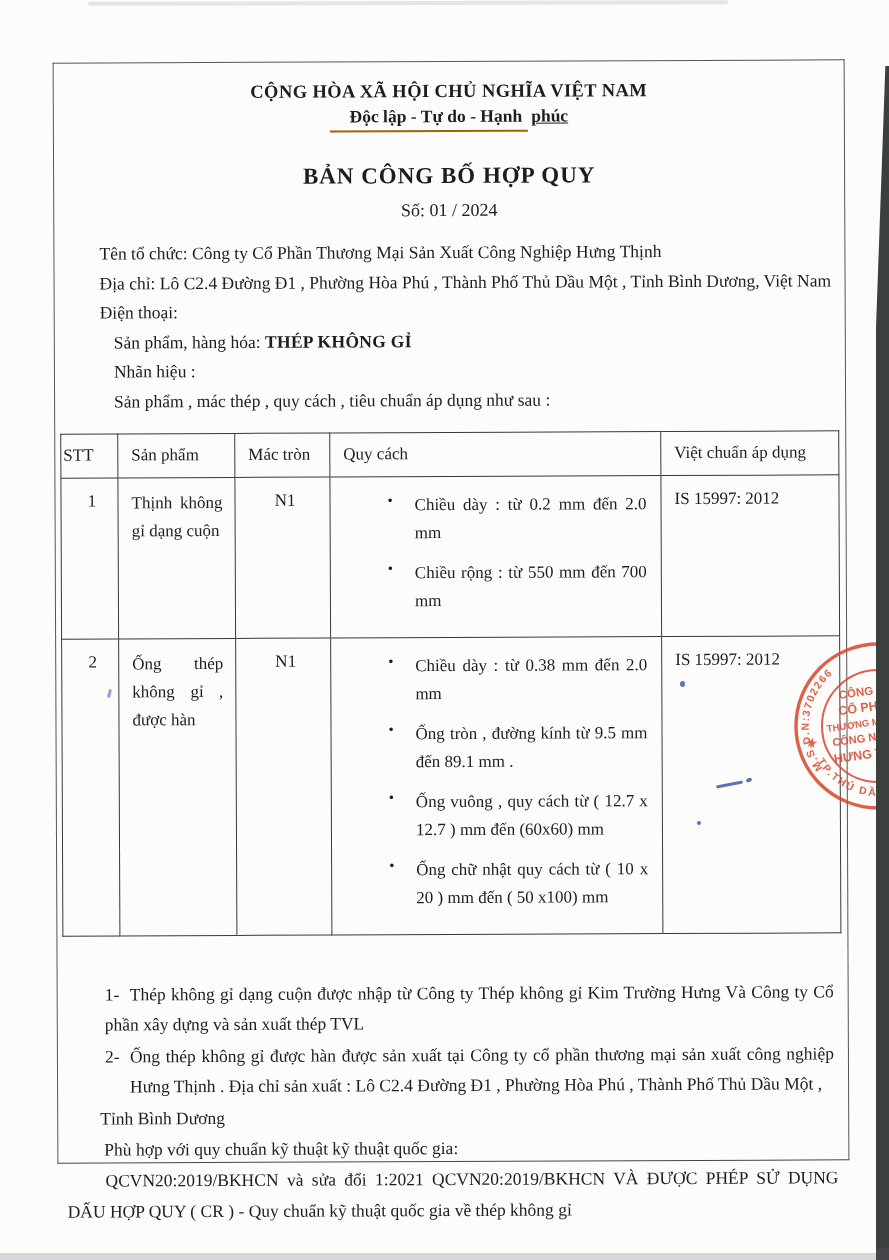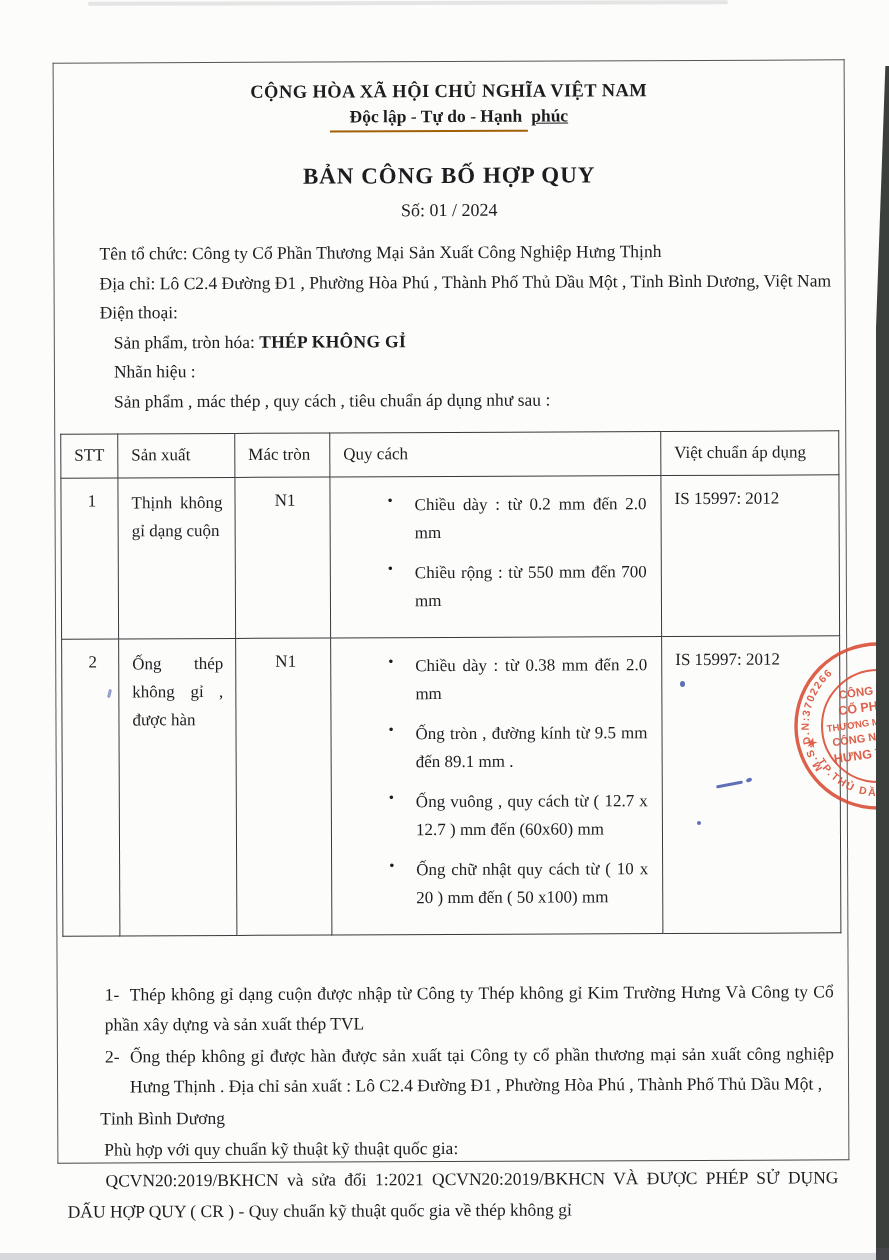--- a/index.html
+++ b/index.html
@@ -116,21 +116,21 @@
     border: 1.4px solid #3a3a3e;
     vertical-align: top;
     font-weight: normal;
   }
   .spec-table thead th {
     height: 44px;
     vertical-align: middle;
     text-align: left;
     padding: 2px 8px 4px 13px;
   }
-  .spec-table thead th.center, .spec-table td.center { text-align: center; padding-left: 2px; padding-right: 2px; }
+  .spec-table thead th.center, .spec-table td.center { padding-left: 2px; padding-right: 2px; }
   .spec-table td { padding: 11px 8px 10px 13px; }
   .spec-table td.c-stt { text-align: center; padding-top: 13px; }
   .spec-table td.c-grade { text-align: center; padding-top: 13px; }
   .spec-table td.c-prod { text-align: justify; line-height: 28px; padding-right: 12px; }
   .spec-table td.c-std { padding-top: 13px; }
   .spec-table tr.r1 td { height: 97px; }
   .spec-table tr.r2 td { height: 237px; }
 
   .spec-item {
     display: flex;
@@ -198,36 +198,36 @@
 
     <div class="motto"><span class="motto-u">Độc lập - Tự do - Hạnh</span><span class="motto-tail">phúc</span></div>
 
     <div class="doc-title">BẢN CÔNG BỐ HỢP QUY</div>
 
     <div class="doc-number">Số: 01 / 2024</div>
 
     <p class="para first">Tên tổ chức: Công ty Cổ Phần Thương Mại Sản Xuất Công Nghiệp Hưng Thịnh</p>
     <p class="para">Địa chỉ: Lô C2.4 Đường Đ1 , Phường Hòa Phú , Thành Phố Thủ Dầu Một , Tỉnh Bình Dương, Việt Nam</p>
     <p class="para">Điện thoại:</p>
-    <p class="para indent"><span>Sản phẩm, tròn hóa:</span> <span class="strong">THÉP KHÔNG GỈ</span></p>
+    <p class="para indent"><span>Sản phẩm, hàng hóa:</span> <span class="strong">THÉP KHÔNG GỈ</span></p>
     <p class="para indent">Nhãn hiệu :</p>
     <p class="para indent">Sản phẩm , mác thép , quy cách , tiêu chuẩn áp dụng như sau :</p>
 
     <table class="spec-table">
       <colgroup>
           <col class="c1">
           <col class="c2">
           <col class="c3">
           <col class="c4">
           <col class="c5">
         </colgroup>
       <thead>
         <tr>
           <th class="center">STT</th>
-          <th>Sản xuất</th>
+          <th>Sản phẩm</th>
           <th>Mác tròn</th>
           <th>Quy cách</th>
           <th>Việt chuẩn áp dụng</th>
         </tr>
       </thead>
       <tbody>
         <tr class="r1">
           <td class="c-stt">1</td>
           <td class="c-prod">Thịnh không gỉ dạng cuộn</td>
           <td class="c-grade">N1</td>

